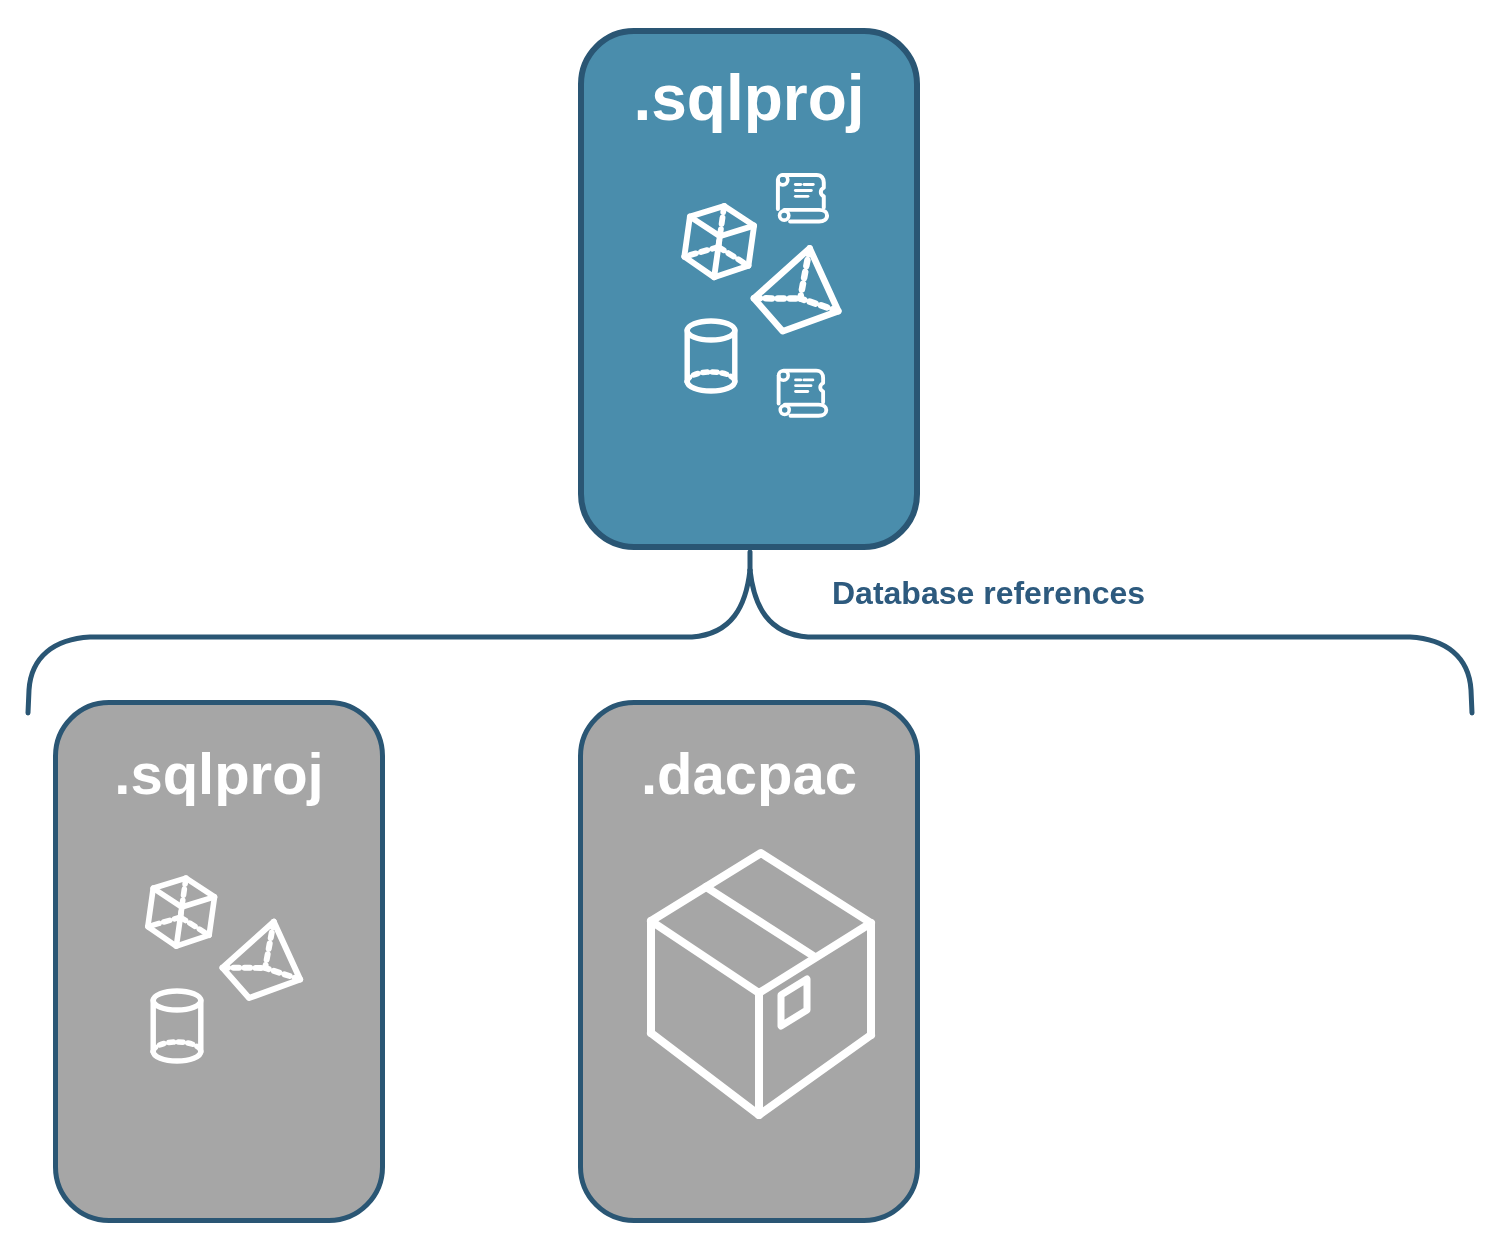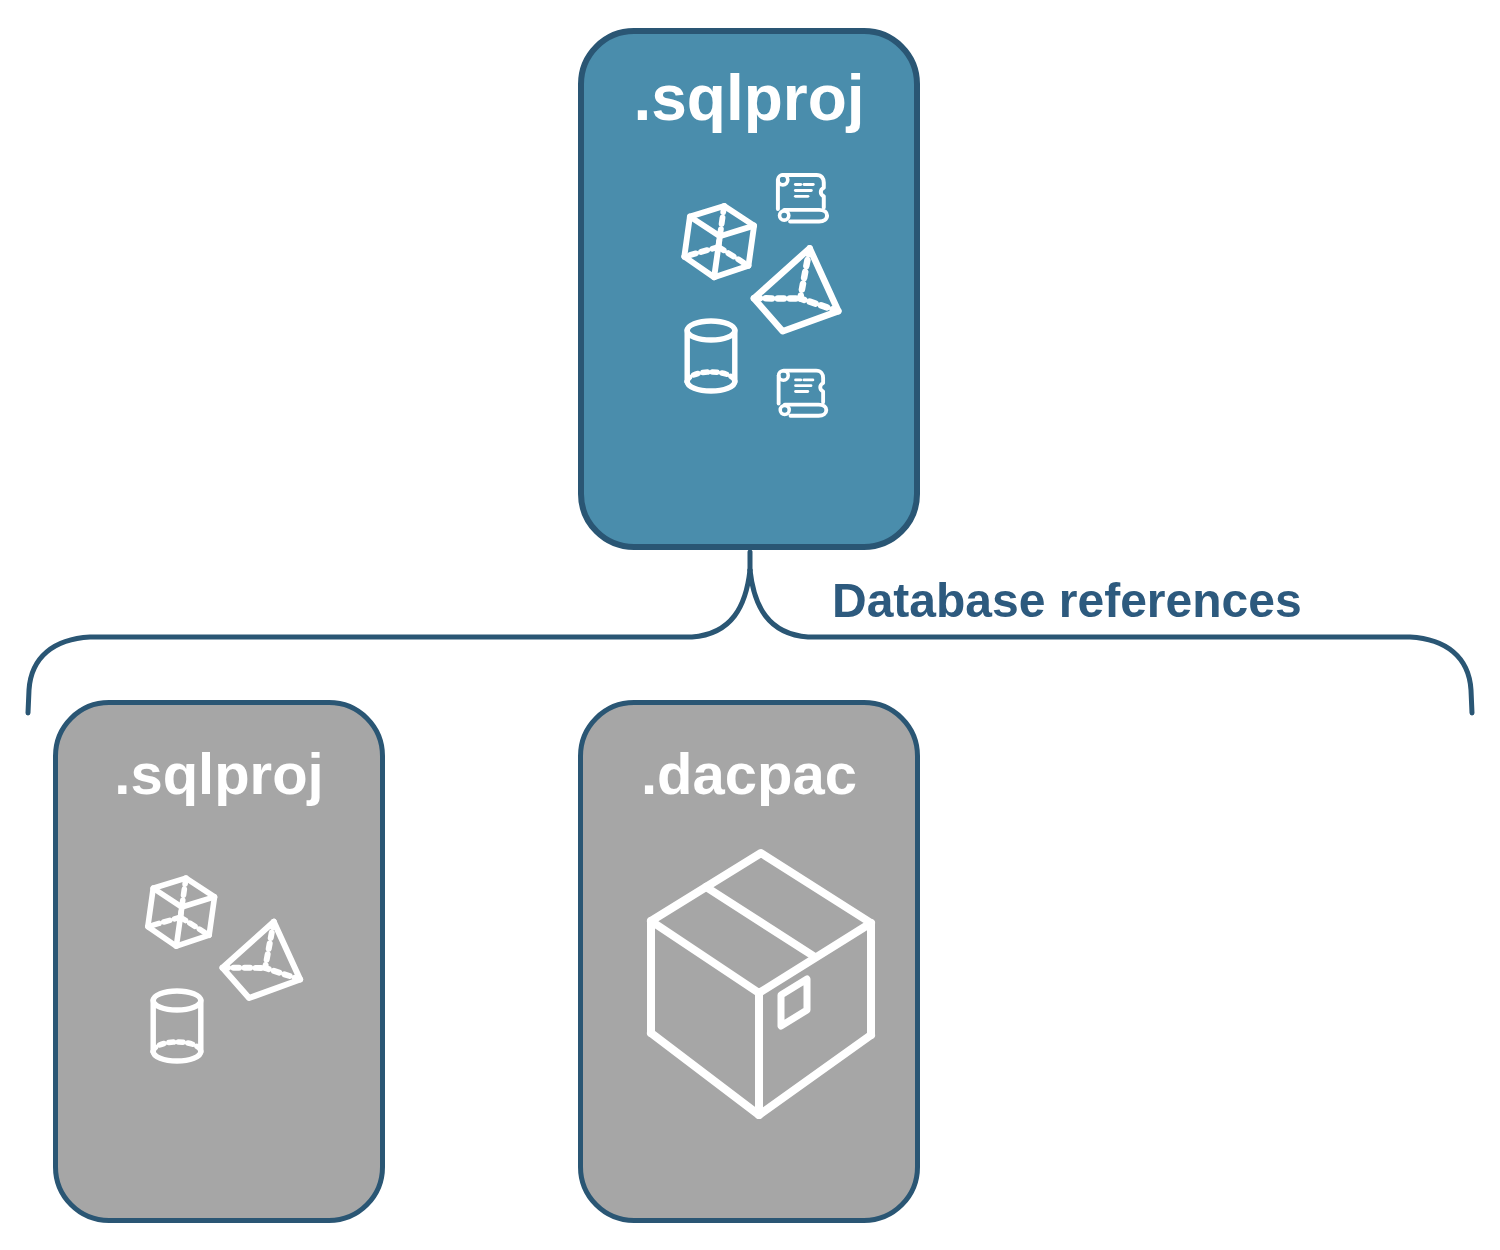--- a/index.html
+++ b/index.html
@@ -23,21 +23,21 @@
     display:block;text-align:center;color:#ffffff;font-weight:bold;
     letter-spacing:0px;line-height:1;
   }
   .root .node-label{margin-top:32px;font-size:64px;}
   .child .node-label{margin-top:40px;font-size:58px;}
   .icon{position:absolute;}
   svg{display:block;overflow:visible;}
   #connector-layer{position:absolute;left:0;top:0;pointer-events:none;}
   #connector-label{
     position:absolute;left:832px;top:577px;
-    color:#2D5A7E;font-weight:bold;font-size:48px;line-height:1;white-space:nowrap;
+    color:#2D5A7E;font-weight:bold;font-size:32px;line-height:1;white-space:nowrap;
   }
 </style>
 </head>
 <body>
 
 <div id="canvas">
 
   <svg id="connector-layer" width="1500" height="1250" viewBox="0 0 1500 1250">
     <g fill="none" stroke="#2A5674" stroke-width="5" stroke-linecap="round">
       <path d="M750,552 L750,570"></path>

